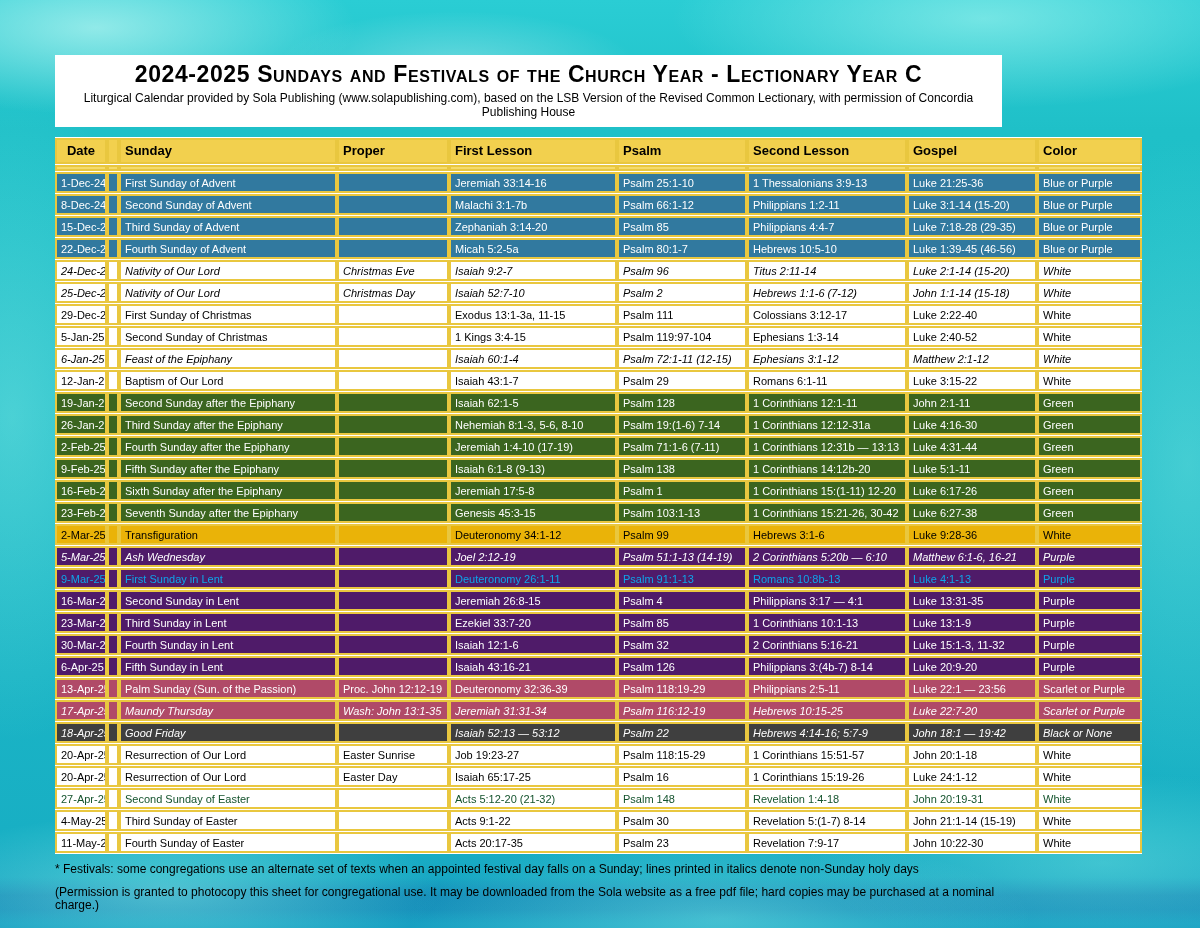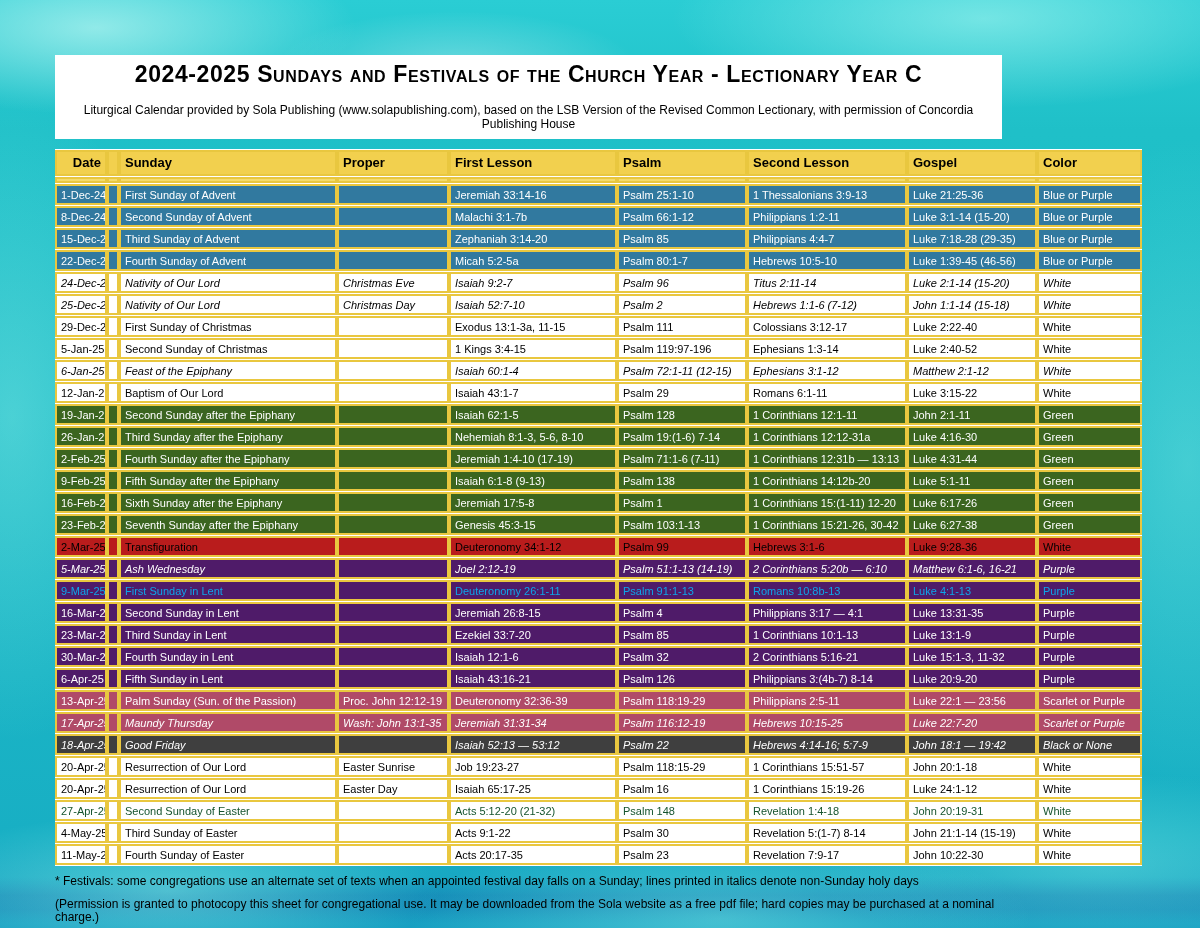--- a/index.html
+++ b/index.html
@@ -24,36 +24,36 @@
       radial-gradient(ellipse 500px 150px at 92% 93%, rgba(140,245,235,.35), rgba(140,245,235,0) 60%),
       linear-gradient(180deg, rgba(0,0,0,0) 0%, rgba(0,0,0,0) 94.5%, rgba(15,95,165,.33) 96.5%, rgba(15,95,165,.28) 98%, rgba(0,0,0,0) 99.5%),
       linear-gradient(180deg, #2ACDD4 0%, #1FC0C8 14%, #1CB9C6 55%, #18AFC4 90%, #179FC2 100%);
   }
   .sheet{position:absolute;left:55px;top:55px;width:947px;}
   .title-band{background:#ffffff;text-align:center;padding:6px 8px 8px;margin-bottom:10px;}
   .title-band h1{
     font-size:23px;font-weight:bold;color:#000;
     font-variant:small-caps;letter-spacing:.6px;line-height:1.15;
   }
-  .title-band p{font-size:12px;color:#000;margin-top:16px;}
+  .title-band p{font-size:12px;color:#000;margin-top:4px;}
   table{
     width:1087px;table-layout:fixed;
     border-collapse:separate;border-spacing:0 1px;
     background:#ffffff;
   }
   th,td{
     box-sizing:border-box;border:2px solid var(--grid);
     font-size:11px;line-height:1.1;
     padding:0 4px;height:21px;overflow:hidden;white-space:nowrap;
     text-align:left;vertical-align:middle;
   }
   thead th{
     background:var(--header-yellow);color:#000;font-weight:bold;font-size:13px;height:26px;
   }
-  thead th.date-h{text-align:right;}
+  thead th.date-h{text-align:center;}
   tr.spacer-row td{height:6px;padding:0;background:var(--spacer-yellow);}
   td.date{text-align:right;padding-right:6px;}
   .footer{margin-top:9px;text-align:left;color:#000;}
   .footer p{font-size:12px;line-height:1.1;}
   .footer p + p{margin-top:9px;}
 </style>
 </head>
 <body>
 
 <div class="sheet">
@@ -176,21 +176,21 @@
           <td>Colossians 3:12-17</td>
           <td>Luke 2:22-40</td>
           <td>White</td>
         </tr>
         <tr style="background: rgb(255, 255, 255); color: rgb(0, 0, 0);">
           <td class="date">5-Jan-25</td>
           <td></td>
           <td>Second Sunday of Christmas</td>
           <td></td>
           <td>1 Kings 3:4-15</td>
-          <td>Psalm 119:97-196</td>
+          <td>Psalm 119:97-104</td>
           <td>Ephesians 1:3-14</td>
           <td>Luke 2:40-52</td>
           <td>White</td>
         </tr>
         <tr style="background: rgb(255, 255, 255); color: rgb(0, 0, 0); font-style: italic;">
           <td class="date">6-Jan-25</td>
           <td></td>
           <td>Feast of the Epiphany</td>
           <td></td>
           <td>Isaiah 60:1-4</td>
@@ -269,21 +269,21 @@
           <td class="date">23-Feb-25</td>
           <td></td>
           <td>Seventh Sunday after the Epiphany</td>
           <td></td>
           <td>Genesis 45:3-15</td>
           <td>Psalm 103:1-13</td>
           <td>1 Corinthians 15:21-26, 30-42</td>
           <td>Luke 6:27-38</td>
           <td>Green</td>
         </tr>
-        <tr style="background: #b91c1c; color: rgb(0, 0, 0);">
+        <tr style="background: #eab308; color: rgb(0, 0, 0);">
           <td class="date">2-Mar-25</td>
           <td></td>
           <td>Transfiguration</td>
           <td></td>
           <td>Deuteronomy 34:1-12</td>
           <td>Psalm 99</td>
           <td>Hebrews 3:1-6</td>
           <td>Luke 9:28-36</td>
           <td>White</td>
         </tr>

